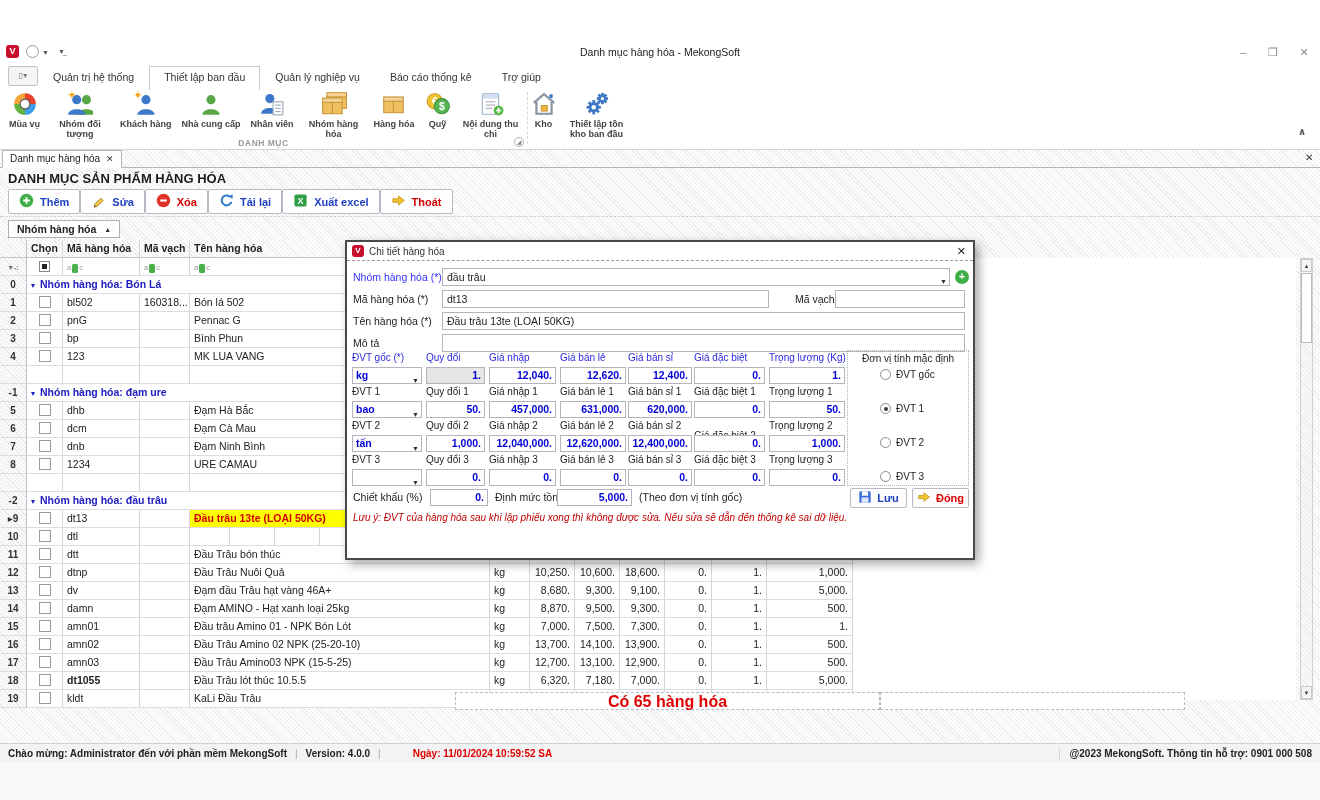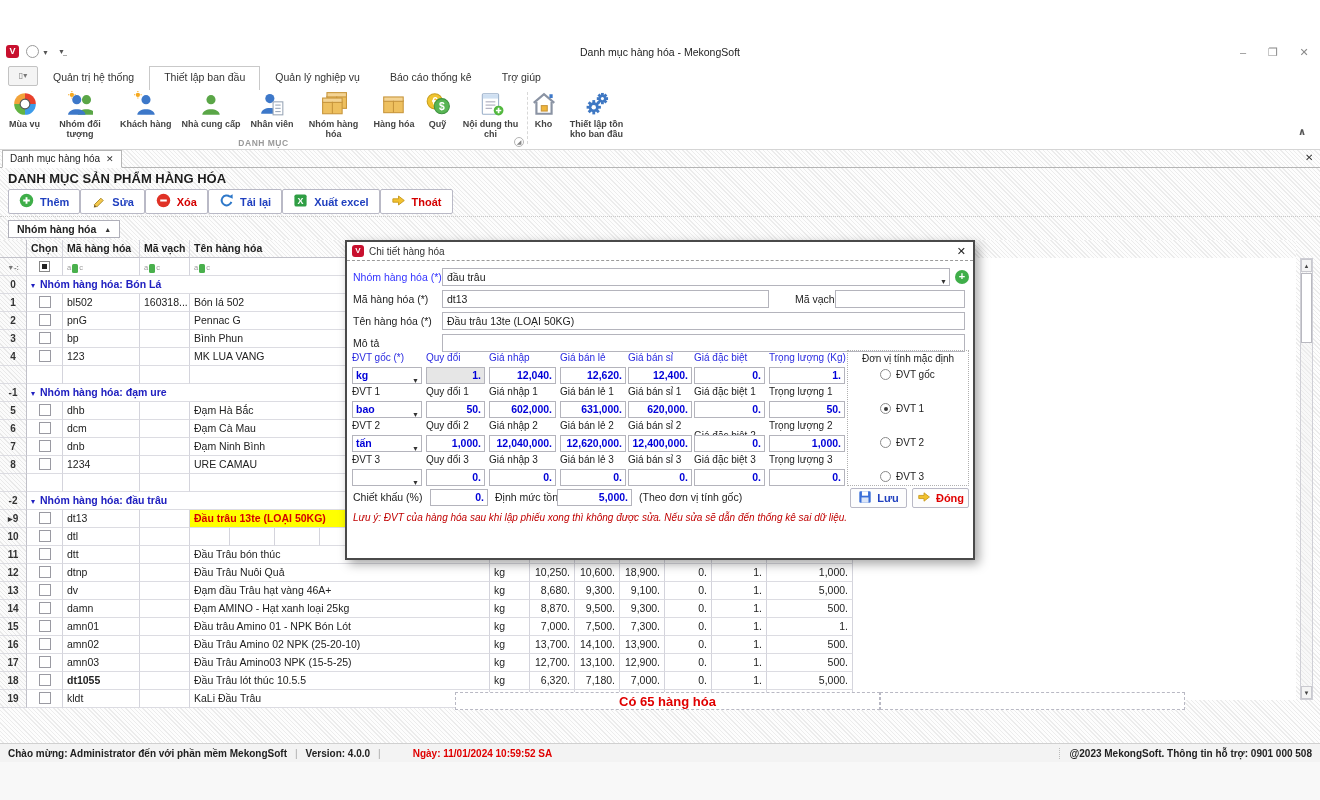--- a/index.html
+++ b/index.html
@@ -77,21 +77,21 @@
     border-right:1px solid #c0c0c8; text-align:center; font-weight:bold; font-size:10px; color:#333; padding:0 1px; }
   .gcell.num { text-align:right; }
   .gcell.groupcell { color:#2020c0; font-weight:bold; }
   .gcell.hl { background:#ffff00; color:#d40000; font-weight:bold; }
   .cbx { width:12px; height:12px; border:1px solid #9a9aa2; background:#fff; margin:2px auto 0; }
   .filter-abc { display:inline-flex; align-items:center; gap:1px; font-size:7.5px; color:#999; line-height:10px; }
   .filter-abc .g { width:6px; height:9px; background:#49b04c; border-radius:1.5px; display:inline-block; }
   .fsquare { width:11px; height:11px; border:1px solid #888; margin:3px auto 0; background:#fff; position:relative; }
   .fsquare::after { content:""; position:absolute; inset:2px; background:#222; }
   #grid-footerA, #grid-footerB { position:absolute; top:452px; height:18px; border:1px dashed #b9b9c4; background:#fff; }
-  #grid-footerA { left:455px; width:425px; text-align:center; color:#e00000; font-weight:bold; font-size:13px; line-height:17px; }
+  #grid-footerA { left:455px; width:425px; text-align:center; color:#e00000; font-weight:bold; font-size:16px; line-height:17px; }
   #grid-footerB { left:880px; width:305px; }
   
   #vscroll { position:absolute; left:1300px; top:18px; width:13px; height:442px; border:1px solid #cfcfd6;
     background:repeating-linear-gradient(45deg,#f8f8f8 0 2px,#ececec 2px 3px); }
   .sbtn { position:absolute; left:0; width:11px; height:13px; background:#f4f4f4; border:1px solid #c9c9cf;
     font-size:6px; color:#444; text-align:center; line-height:12px; }
   #vthumb { position:absolute; left:0; top:14px; width:11px; height:70px; background:#fff; border:1px solid #b9b9c0; }
 
   
   #statusbar { left:0; top:743px; width:1320px; height:19px; background:#f3f3f3; border-top:1px solid #d0d0d0;
@@ -633,21 +633,21 @@
             <div class="gcell rowhead" style="width: 27px;">12</div>
             <div class="gcell " style="width: 36px;">
               <div class="cbx"></div>
             </div>
             <div class="gcell " style="width: 77px;">dtnp</div>
             <div class="gcell " style="width: 50px;"></div>
             <div class="gcell " style="width: 300px;">Đầu Trâu Nuôi Quả</div>
             <div class="gcell " style="width: 40px;">kg</div>
             <div class="gcell num" style="width: 45px;">10,250.</div>
             <div class="gcell num" style="width: 45px;">10,600.</div>
-            <div class="gcell num" style="width: 45px;">18,900.</div>
+            <div class="gcell num" style="width: 45px;">18,600.</div>
             <div class="gcell num" style="width: 47px;">0.</div>
             <div class="gcell num" style="width: 55px;">1.</div>
             <div class="gcell num" style="width: 86px;">1,000.</div>
           </div>
           <div class="grow" style="top: 342px;">
             <div class="gcell rowhead" style="width: 27px;">13</div>
             <div class="gcell " style="width: 36px;">
               <div class="cbx"></div>
             </div>
             <div class="gcell " style="width: 77px;">dv</div>
@@ -820,21 +820,21 @@
         <div class="uval" style="left: 422px; top: 125px; width: 76px;">1.</div>
         <div class="ucell-label" style="left: 5px; top: 144px;">ĐVT 1</div>
         <div class="ucell-label" style="left: 79px; top: 144px;">Quy đổi  1</div>
         <div class="ucell-label" style="left: 142px; top: 144px;">Giá nhập 1</div>
         <div class="ucell-label" style="left: 213px; top: 144px;">Giá bán lẻ 1</div>
         <div class="ucell-label" style="left: 281px; top: 144px;">Giá bán sỉ 1</div>
         <div class="ucell-label" style="left: 347px; top: 144px;">Giá đặc biệt 1</div>
         <div class="ucell-label" style="left: 422px; top: 144px;">Trọng lượng 1</div>
         <div class="udd" style="left: 5px; top: 159px; width: 70px;"><span>bao</span><span class="carr">▼</span></div>
         <div class="uval" style="left: 79px; top: 159px; width: 59px;">50.</div>
-        <div class="uval" style="left: 142px; top: 159px; width: 67px;">602,000.</div>
+        <div class="uval" style="left: 142px; top: 159px; width: 67px;">457,000.</div>
         <div class="uval" style="left: 213px; top: 159px; width: 66px;">631,000.</div>
         <div class="uval" style="left: 281px; top: 159px; width: 64px;">620,000.</div>
         <div class="uval" style="left: 347px; top: 159px; width: 71px;">0.</div>
         <div class="uval" style="left: 422px; top: 159px; width: 76px;">50.</div>
         <div class="ucell-label" style="left: 5px; top: 178px;">ĐVT 2</div>
         <div class="ucell-label" style="left: 79px; top: 178px;">Quy đổi 2</div>
         <div class="ucell-label" style="left: 142px; top: 178px;">Giá nhập 2</div>
         <div class="ucell-label" style="left: 213px; top: 178px;">Giá bán lẻ 2</div>
         <div class="ucell-label" style="left: 281px; top: 178px;">Giá bán sỉ 2</div>
         <div class="ucell-label" style="left: 347px; top: 188px;">Giá đặc biệt 2</div>

